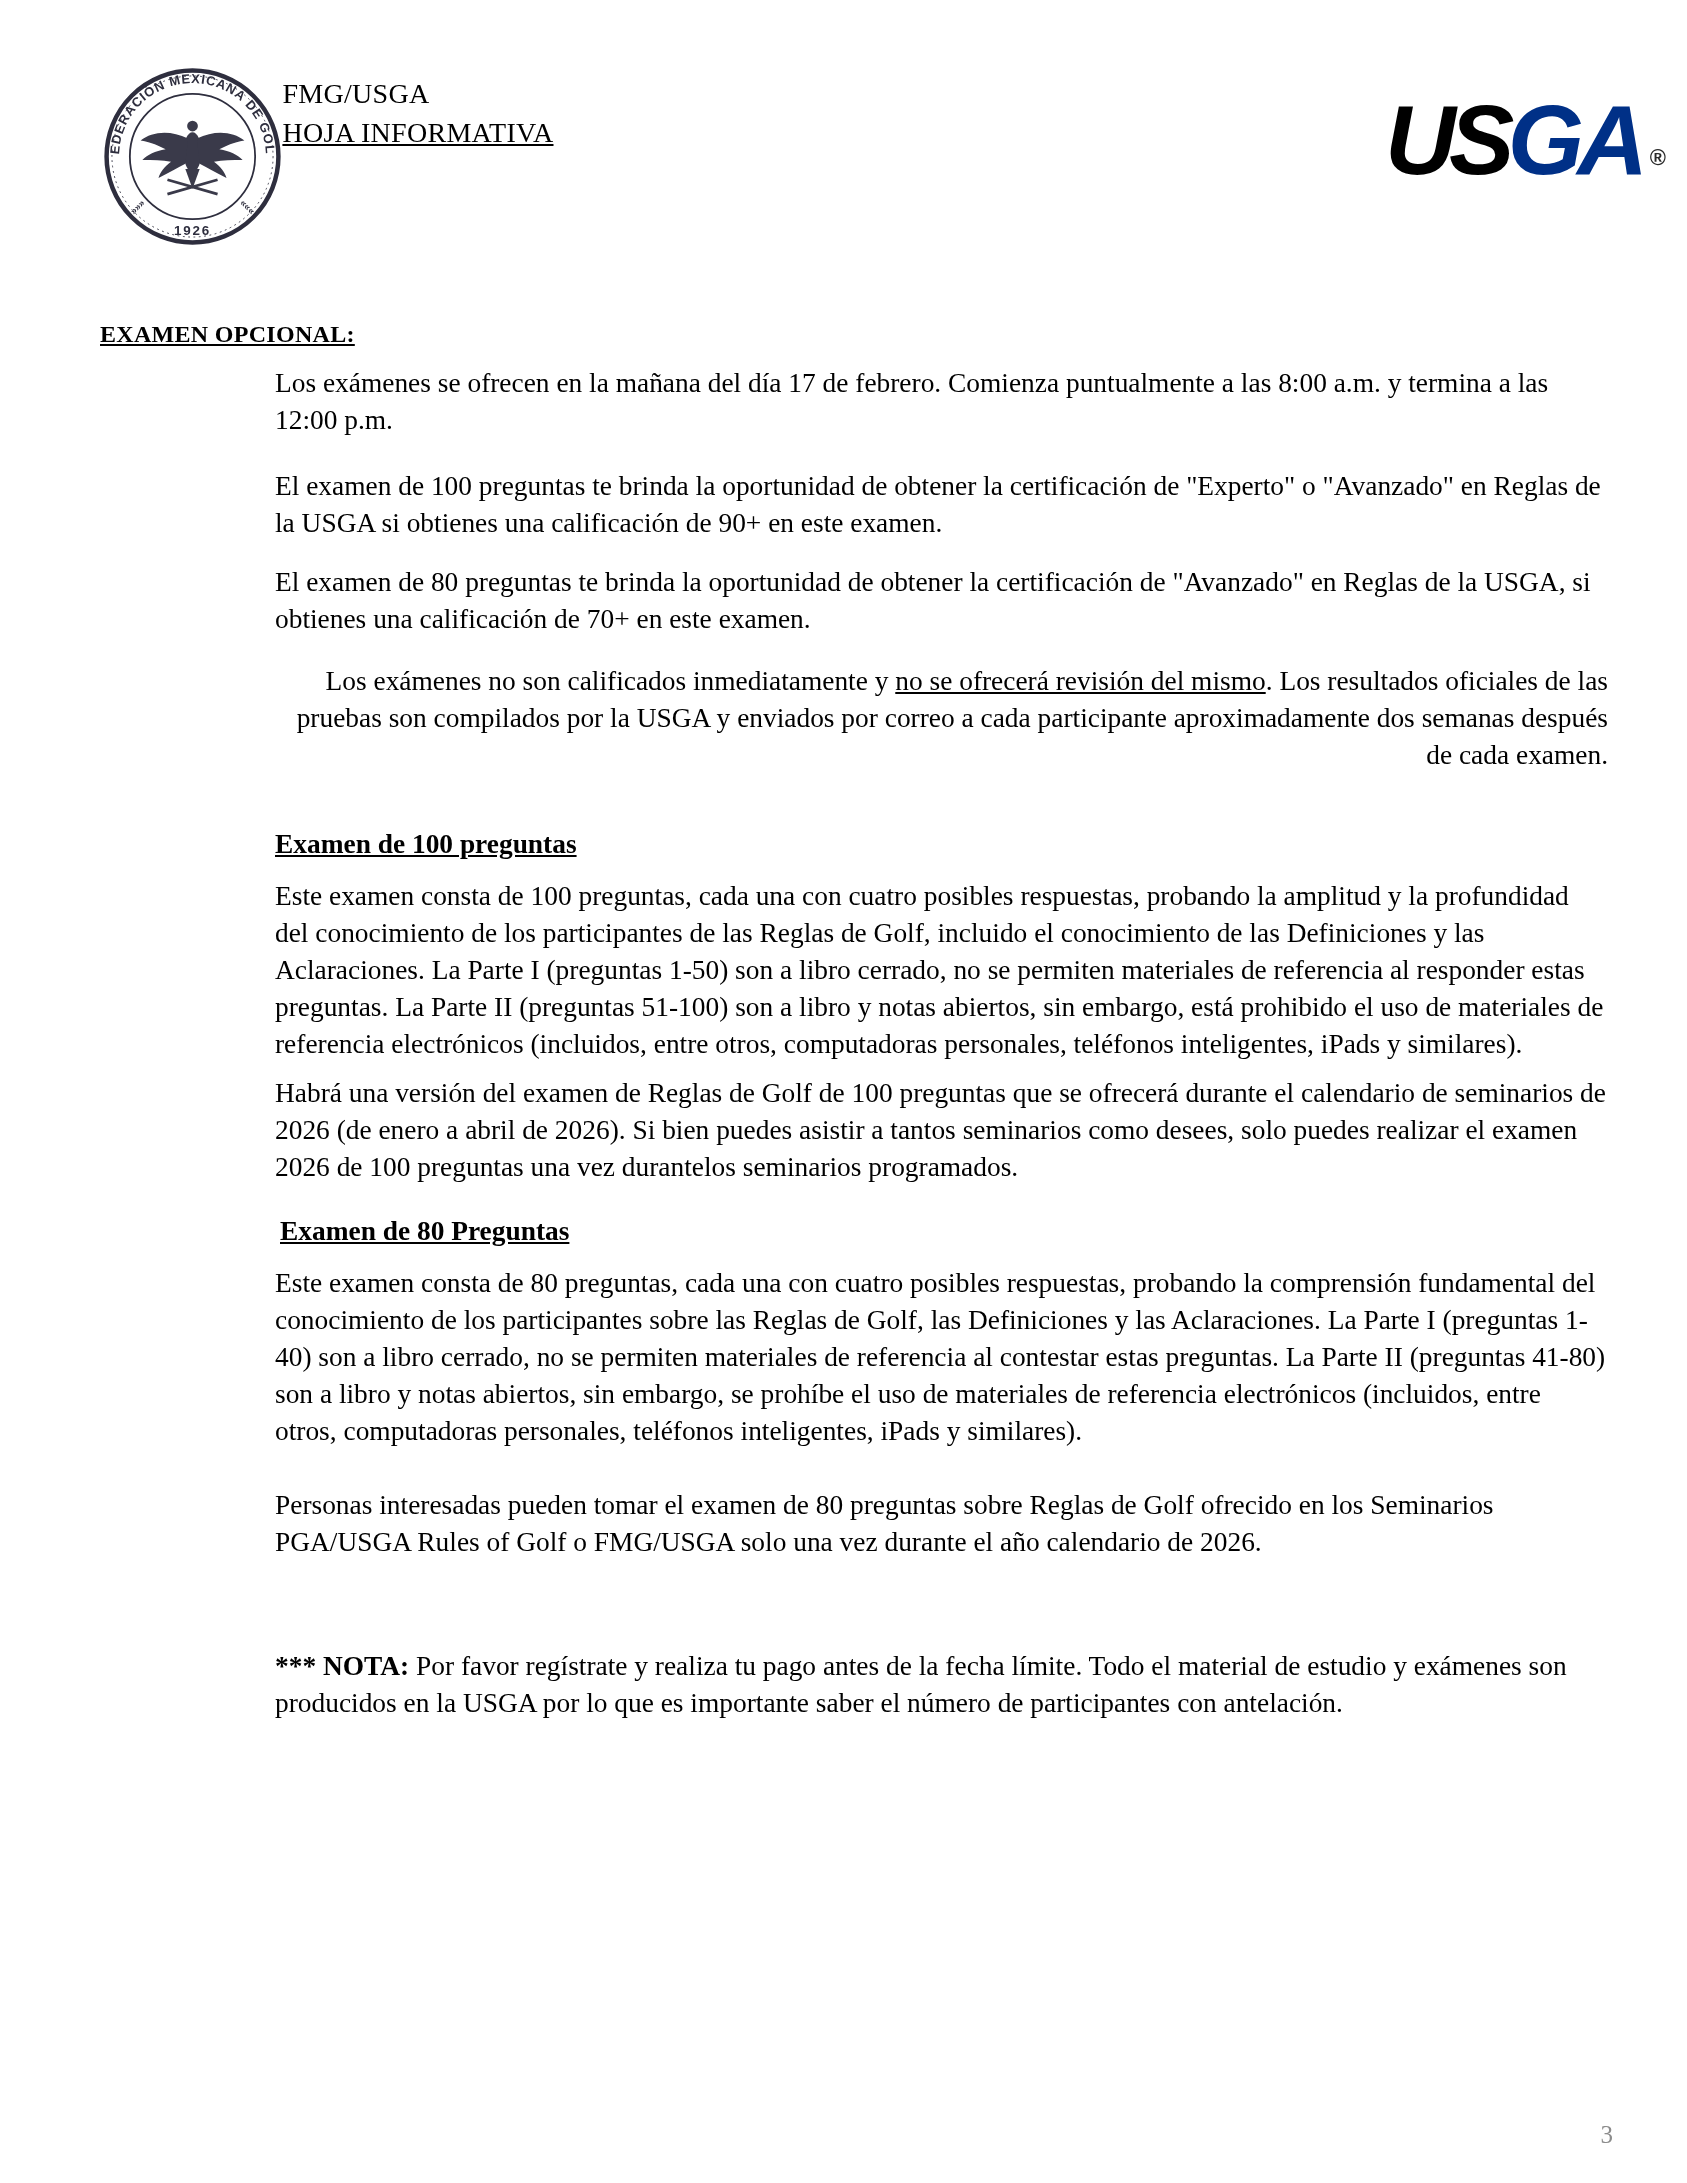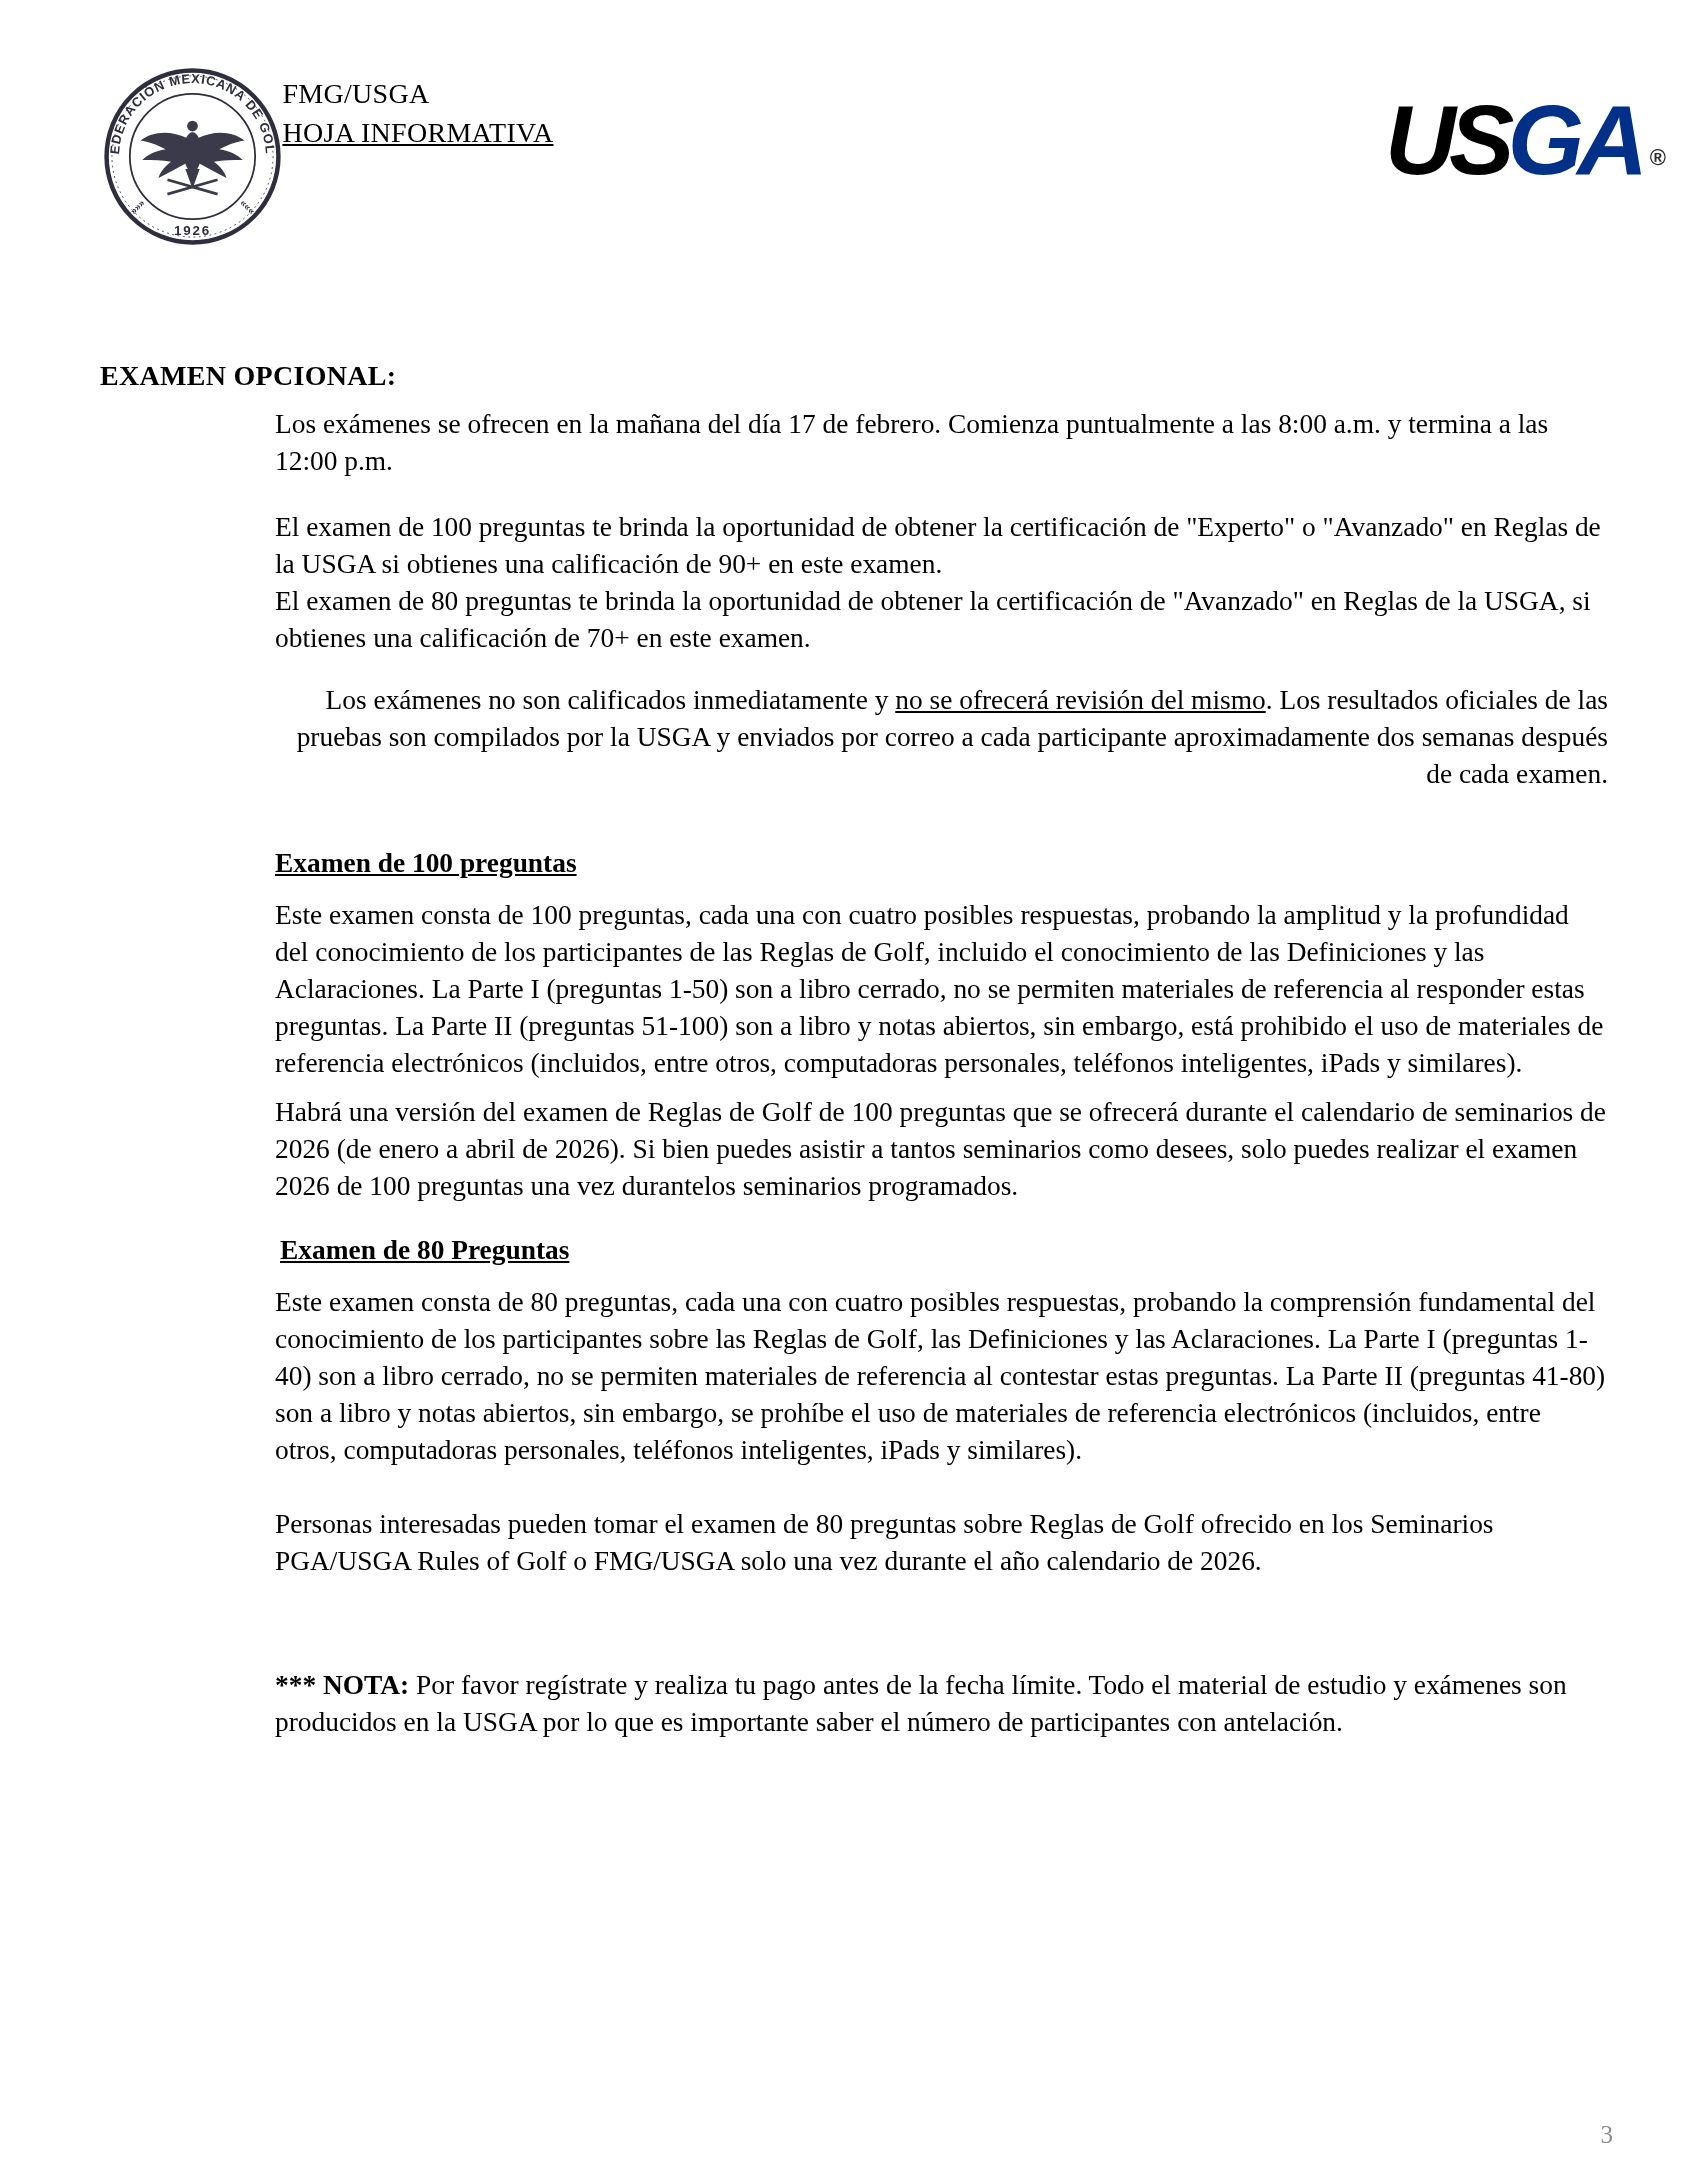--- a/index.html
+++ b/index.html
@@ -49,36 +49,37 @@
     font-style: normal;
     letter-spacing: 0;
     color: #2b2b2b;
     vertical-align: 8.4px;
     margin-left: 8.4px;
   }
 
   
   .content { font-size: 27.4px; line-height: 37px; }
   .section-heading {
-    margin-top: 111px;
+    margin-top: 70px;
     margin-bottom: 11.8px;
-    font-size: 28px;
+    font-size: 24px;
     font-weight: bold;
     letter-spacing: 0.3px;
+    text-decoration: underline;
   }
   .para { margin-left: 175px; width: 1333px; text-align: left; }
   .subheading {
     margin-left: 175px;
     font-weight: bold;
     text-decoration: underline;
   }
   .u { text-decoration: underline; }
 
   .p-schedule  { margin-bottom: 29px; }
-  .p-100cert   { }
+  .p-100cert   { margin-bottom: 22px; }
   .p-80cert    { margin-bottom: 25px; }
   .p-grading   { margin-bottom: 52px; text-align: right; }
   .h-100       { margin-bottom: 15px; }
   .p-100desc   { margin-bottom: 11.8px; }
   .p-100avail  { margin-bottom: 27px; }
   .h-80        { margin-bottom: 15px; margin-left: 180px; }
   .p-80desc    { margin-bottom: 37px; }
   .p-80avail   { margin-bottom: 87px; }
 
   .page-number {

